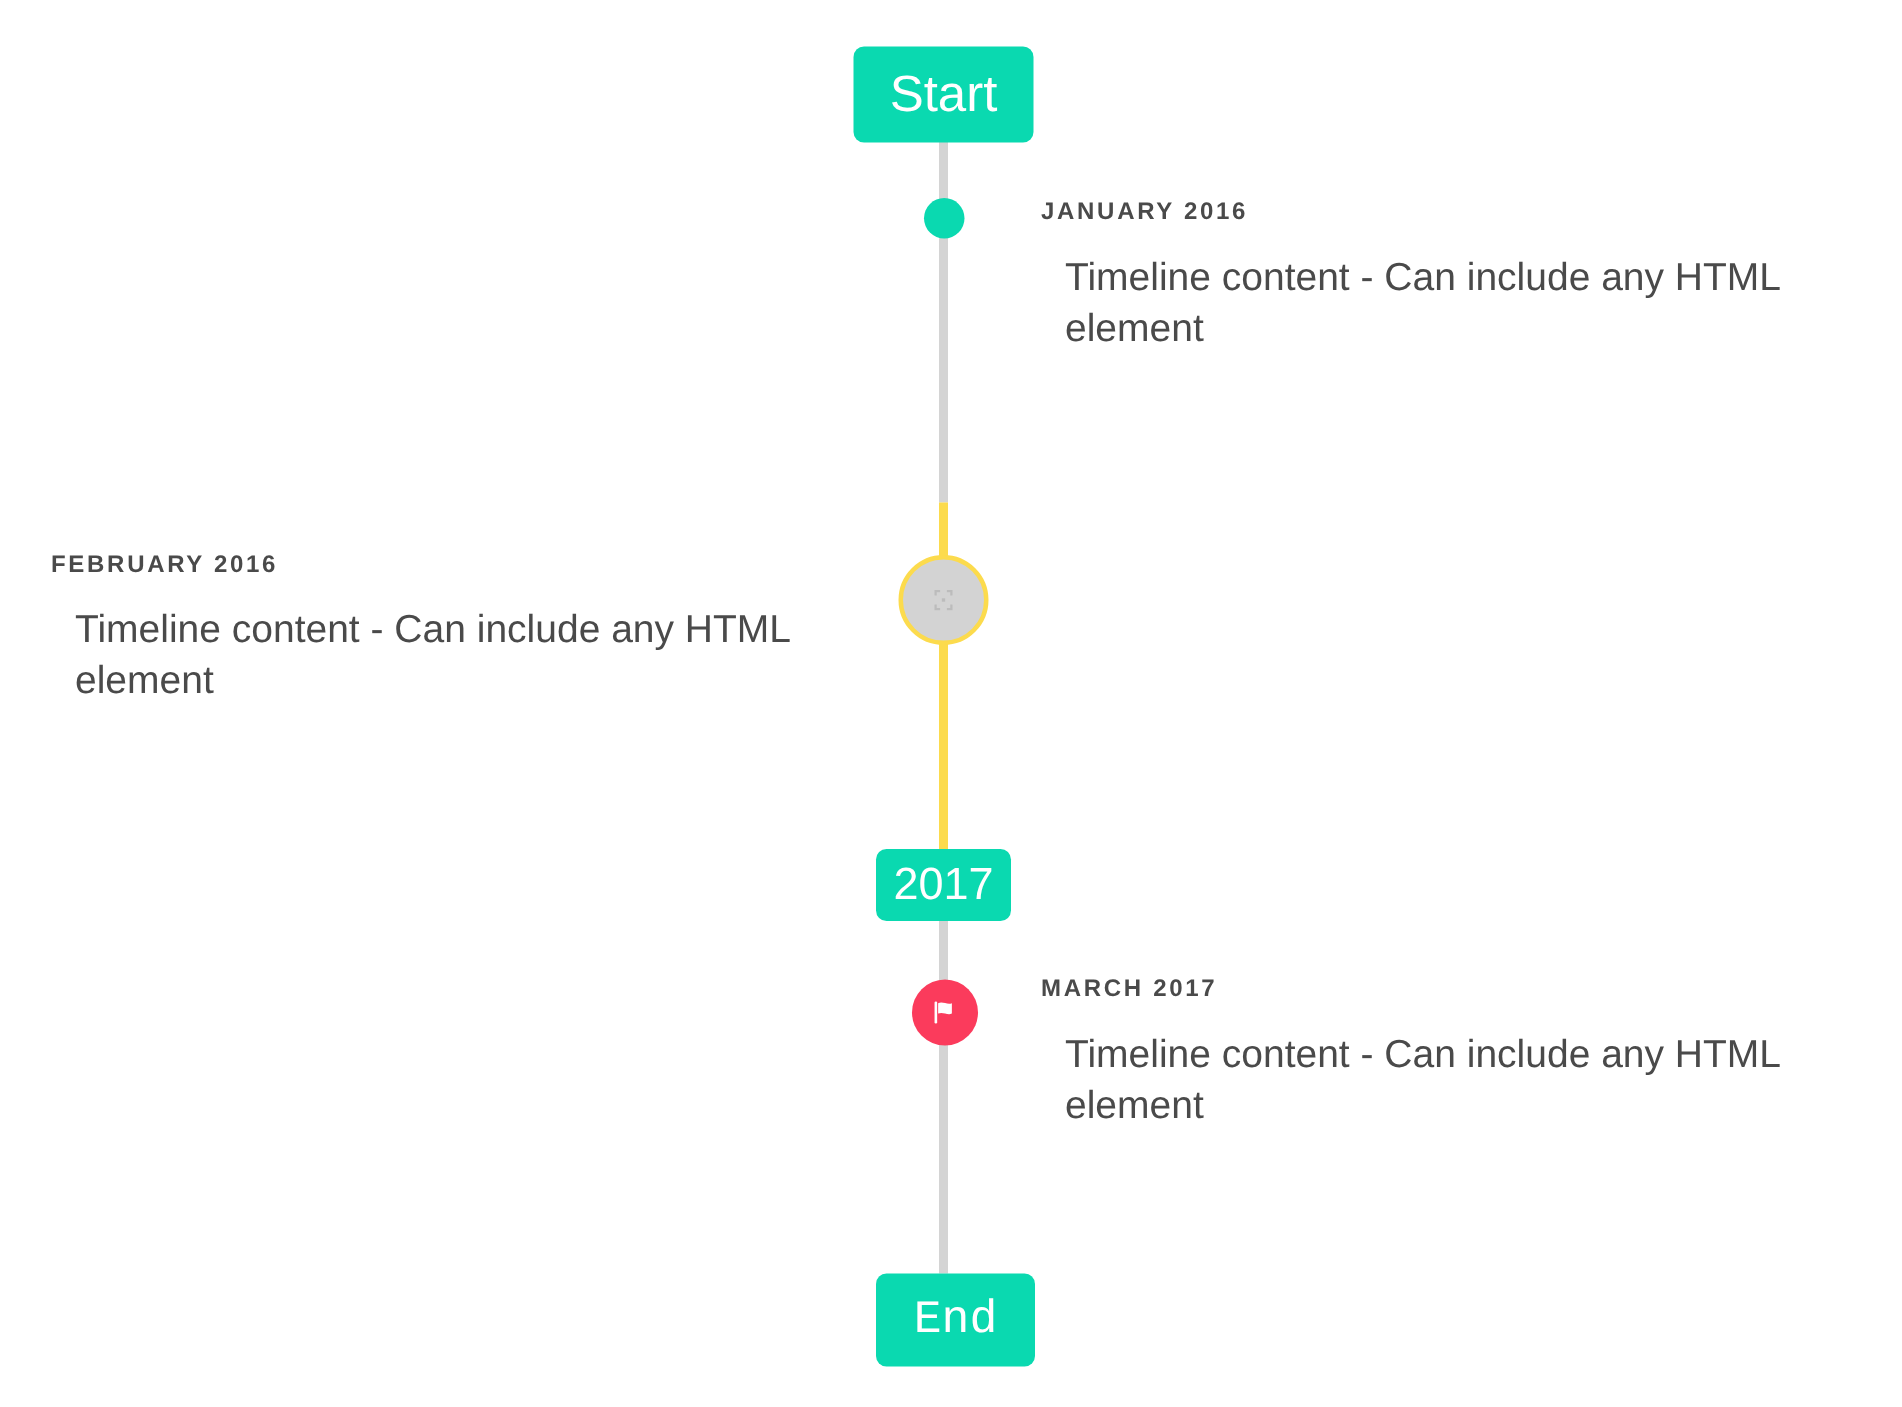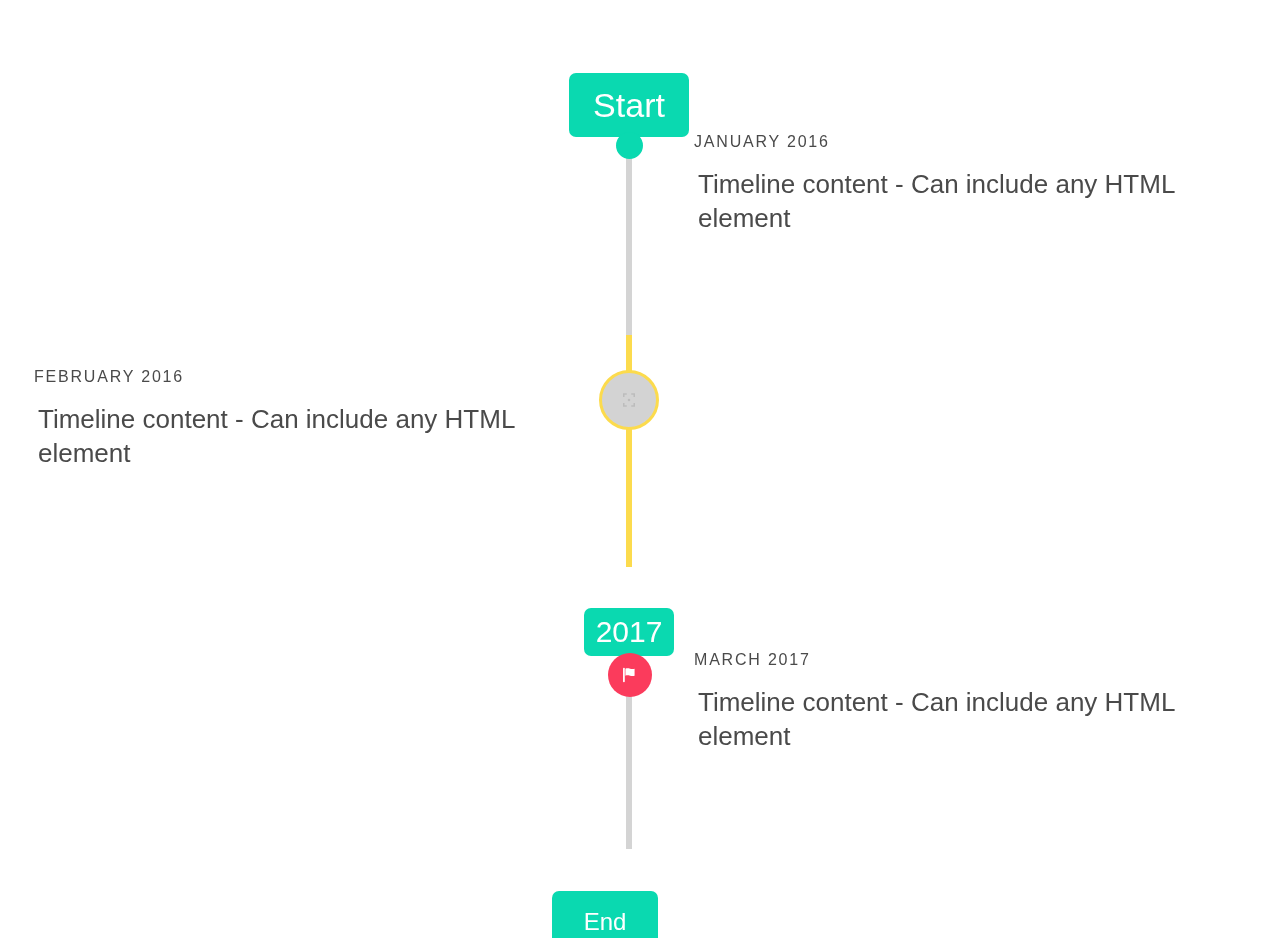--- a/index.html
+++ b/index.html
@@ -39,36 +39,36 @@
     position: absolute;
     background: #0ad9b0;
     color: #ffffff;
     border-radius: 7px;
     display: flex;
     align-items: center;
     justify-content: center;
     line-height: 1;
     z-index: 4;
     user-select: none;
-    margin-top: 42px;
   }
   .cap-start {
     left: 569px; top: 31px;
     width: 120px; height: 64px;
     font-size: 34px;
   }
   .cap-year {
     left: 584px; top: 566px;
     width: 90px; height: 48px;
     font-size: 30px;
   }
   .cap-end {
-    left: 552px; top: 849px;
+    left: 584px; top: 849px;
     width: 106px; height: 62px;
-    font-size: 24px;
+    font-size: 31px;
+    font-family: Liberation Mono, monospace;
   }
 
   
   .marker {
     position: absolute;
     border-radius: 50%;
     z-index: 5;
     display: flex;
     align-items: center;
     justify-content: center;
@@ -95,31 +95,31 @@
     opacity: 0.30;
   }
   .flag-glyph { width: 22px; height: 22px; }
 
   
   .entry {
     position: absolute;
   }
   .entry-date {
     font-size: 16px;
-    font-weight: normal;
+    font-weight: bold;
     letter-spacing: 1.8px;
     color: #4a4a4a;
     margin: 0 0 16px 0;
   }
   .entry-body {
     font-size: 26px;
     font-weight: 300;
     line-height: 1.32;
     color: #4a4a4a;
-    margin: 4px;
+    margin: 16px;
   }
 
   .entry-right { left: 694px; width: 540px; text-align: left; }
   .entry-left  { left: 34px;  width: 532px; }
 
   .entry-jan { top: 133px; }
   .entry-feb { top: 368px; }
   .entry-mar { top: 651px; }
 </style>
 </head>

